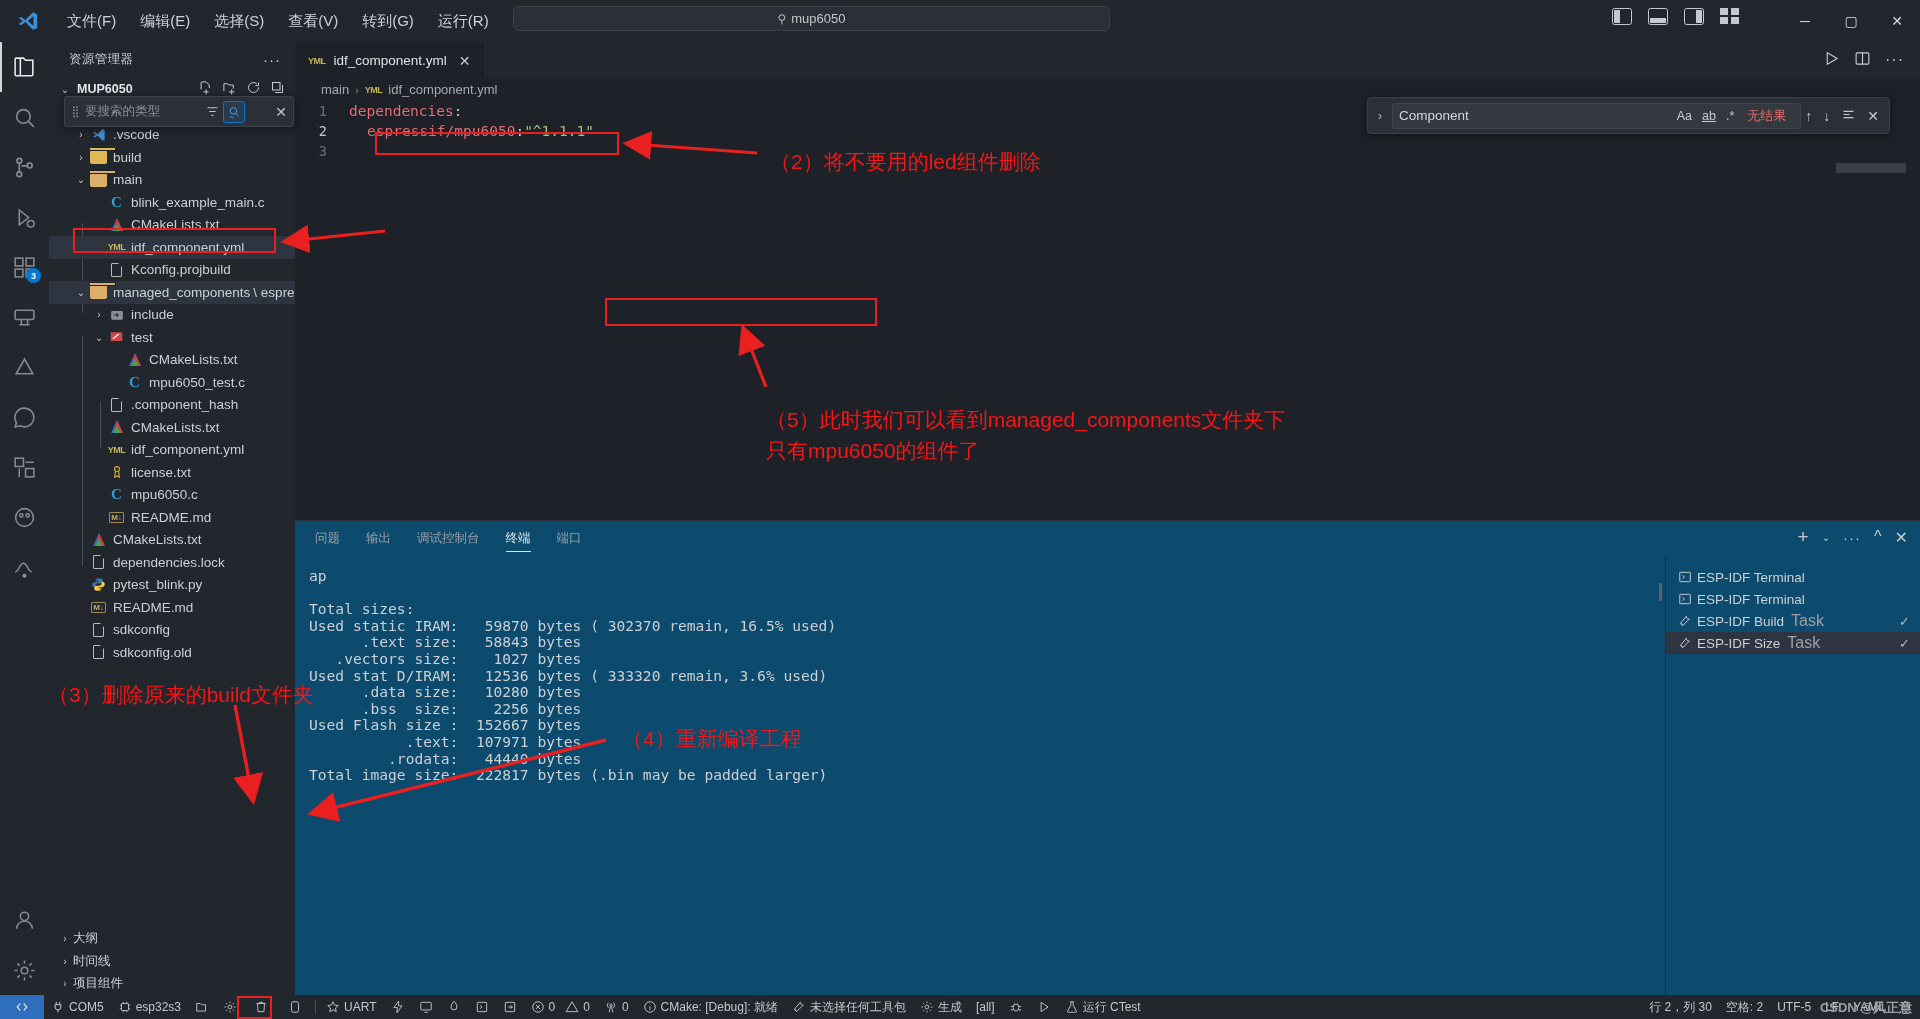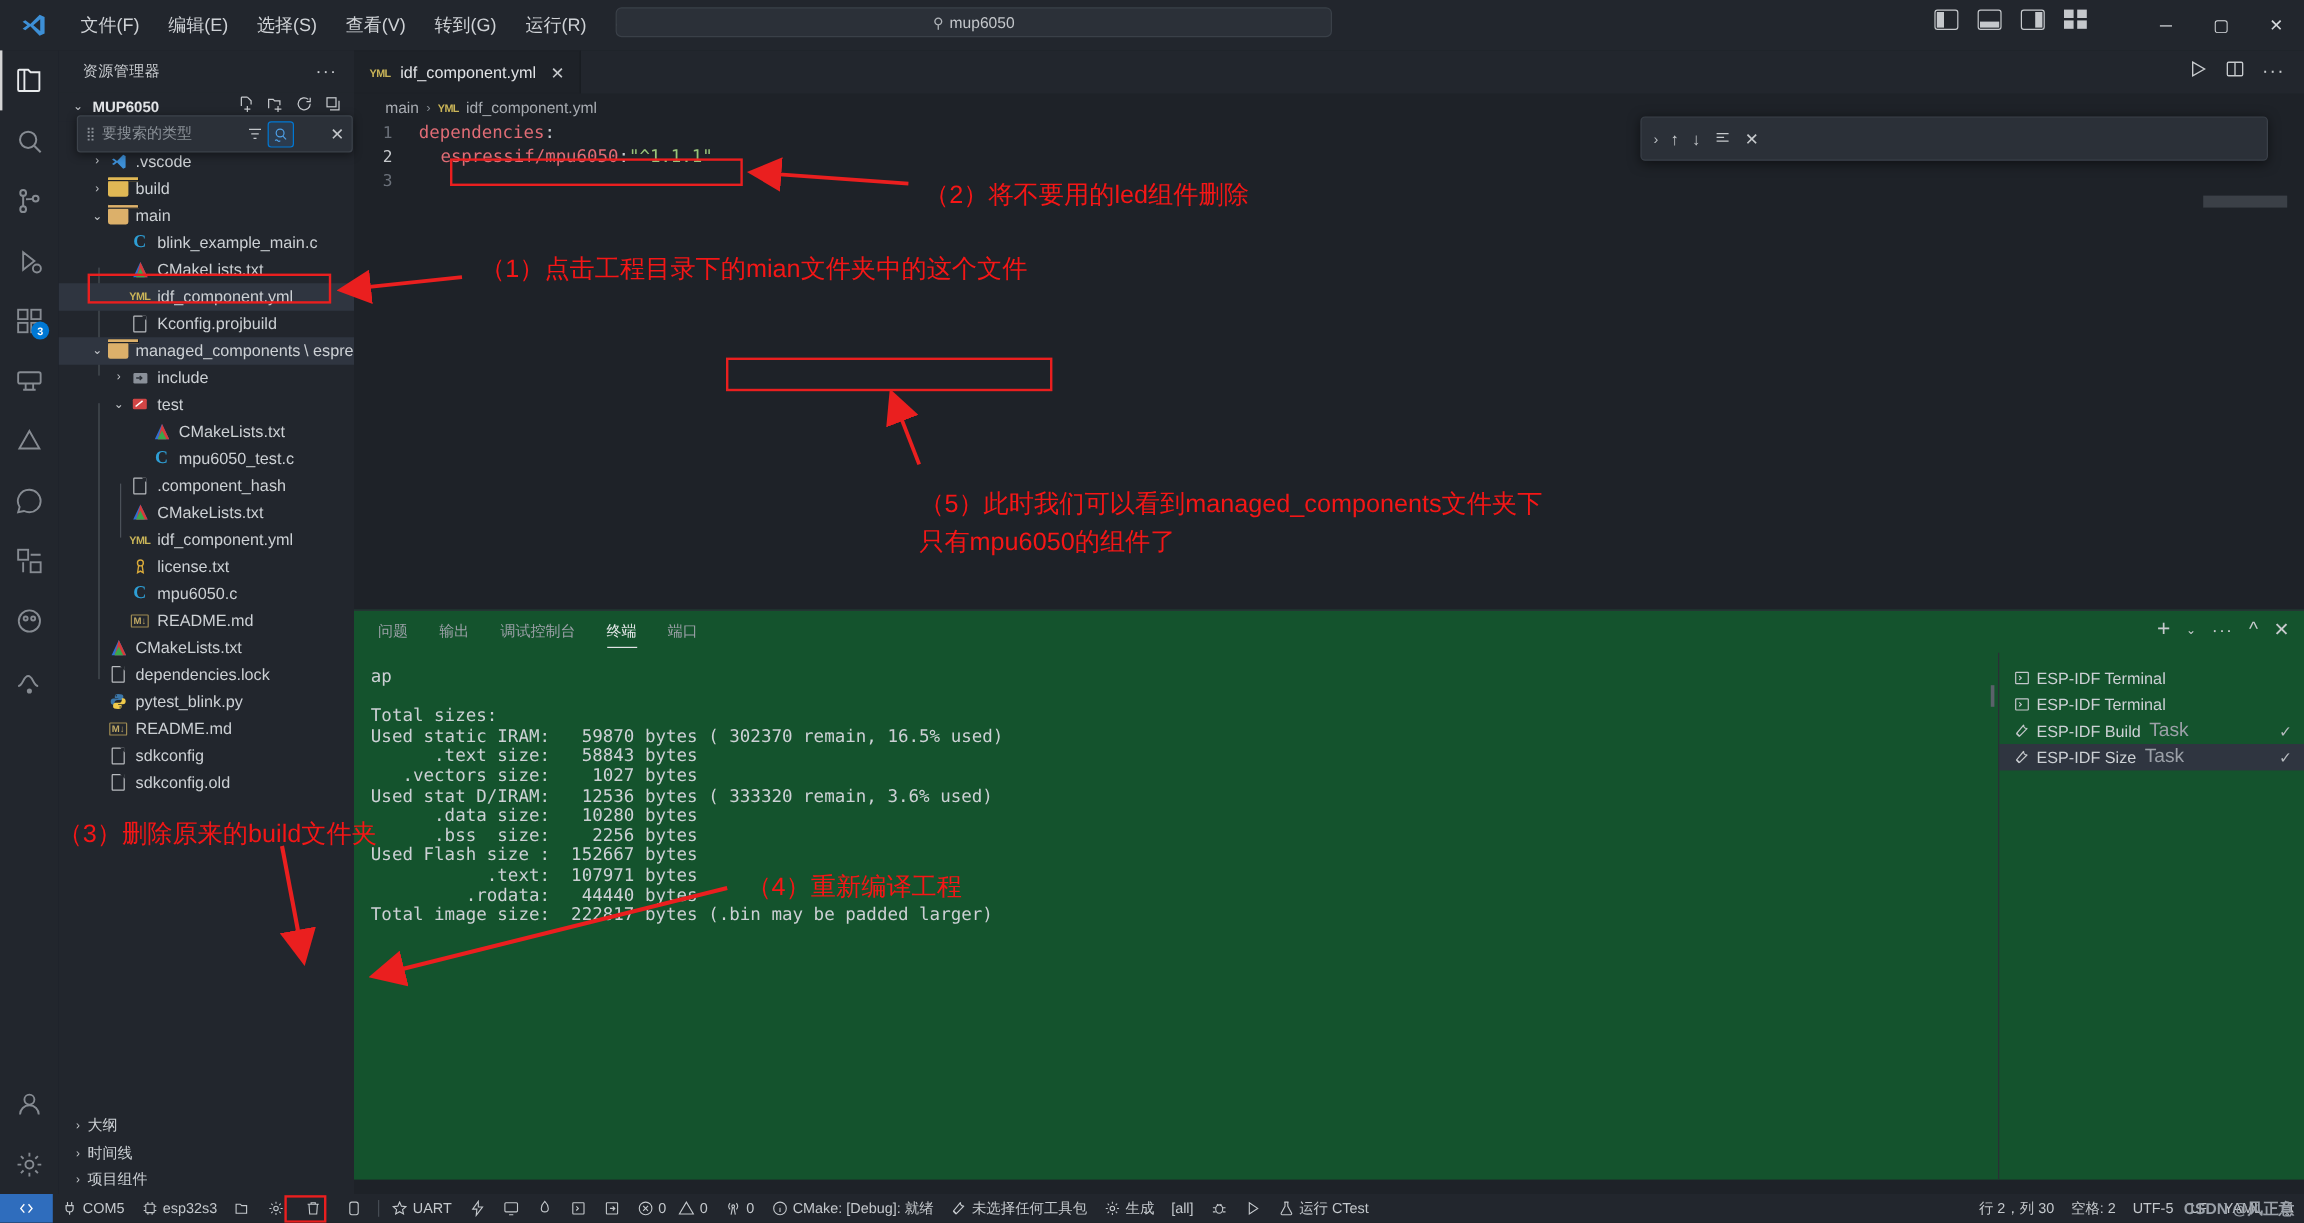--- a/index.html
+++ b/index.html
@@ -204,22 +204,22 @@
     font-family: "Liberation Sans", sans-serif; z-index: 40;
     border: 1px solid #c8c8c8;
   }
   .tip-hl-box {
     position: absolute; left: 605px; top: 298px; width: 272px; height: 28px;
     border: 2px solid #ea1f1f; z-index: 41; pointer-events: none;
   }
 
   
   .panel {
-    position: absolute; left: 295px; right: 0; bottom: 36px; height: 475px;
-    background: #14532d; border-top: 1px solid #2a2f36;
+    position: absolute; left: 295px; right: 0; bottom: 24px; height: 475px;
+    background: #0c4a6e; border-top: 1px solid #2a2f36;
   }
   .panel-tabs { height: 35px; display: flex; align-items: center; padding-left: 20px; gap: 26px; position: relative; }
   .ptab { font-size: 12.5px; color: #9ba0a7; position: relative; height: 35px; display: flex; align-items: center; }
   .ptab.active { color: #e6e8ea; }
   .ptab.active::after { content: ""; position: absolute; left: 0; right: 0; bottom: 4px; height: 1px; background: #e0e2e4; }
   .panel-actions {
     position: absolute; right: 12px; top: 5px; display: flex; align-items: center; gap: 13px; color: #c7cacd;
   }
   .pa-plus { font-size: 19px; color: #c7cacd; font-weight: 300; }
   .pa-chev { font-size: 10px; }
@@ -755,20 +755,27 @@
         <span class="tok-str">"^1.1.1"</span>
       </div>
       <div class="code-line">
         <span class="lnum">3</span>
       </div>
       <div class="minimap-slice"></div>
     </div>
 
     <div class="find-widget">
       <span class="fw-toggle">›</span>
+      <span class="fw-input">
+        <span class="fw-text">Component</span>
+        <span class="fw-opt">Aa</span>
+        <span class="fw-opt underline">ab</span>
+        <span class="fw-opt">.*</span>
+        <span class="fw-status">无结果</span>
+      </span>
       <span class="fw-actions">
         <span>↑</span>
         <span>↓</span>
         <span><svg viewBox="0 0 24 24" width="15" height="15" fill="none" stroke="currentColor" stroke-width="1.7">
               <path d="M4 7h16M4 12h10M4 17h16"></path>
             </svg></span>
         <span>✕</span>
       </span>
     </div>
   </div>
@@ -1019,21 +1026,20 @@
 
     <line x1="757" y1="153" x2="632" y2="144" stroke="#ea1f1f" stroke-width="3.2" marker-end="url(#ah)"></line>
 
     <line x1="766" y1="387" x2="745" y2="333" stroke="#ea1f1f" stroke-width="3.2" marker-end="url(#ah)"></line>
 
     <line x1="235" y1="705" x2="252" y2="795" stroke="#ea1f1f" stroke-width="3.4" marker-end="url(#ah)"></line>
 
     <line x1="606" y1="740" x2="317" y2="812" stroke="#ea1f1f" stroke-width="3.4" marker-end="url(#ah)"></line>
   </svg>
 
-  <div class="ann" style="left:400px; top:210px;">（1）点击工程目录下的mian文件夹中的这个文件</div>
   <div class="ann" style="left:770px; top:148px;">（2）将不要用的led组件删除</div>
   <div class="ann" style="left:48px; top:681px;">（3）删除原来的build文件夹</div>
   <div class="ann" style="left:622px; top:725px;">（4）重新编译工程</div>
   <div class="ann" style="left:766px; top:406px;">（5）此时我们可以看到managed_components文件夹下</div>
   <div class="ann" style="left:766px; top:437px;">只有mpu6050的组件了</div>
 
   <div class="watermark">CSDN @风正意</div>
 </div>
 
 </body></html>

